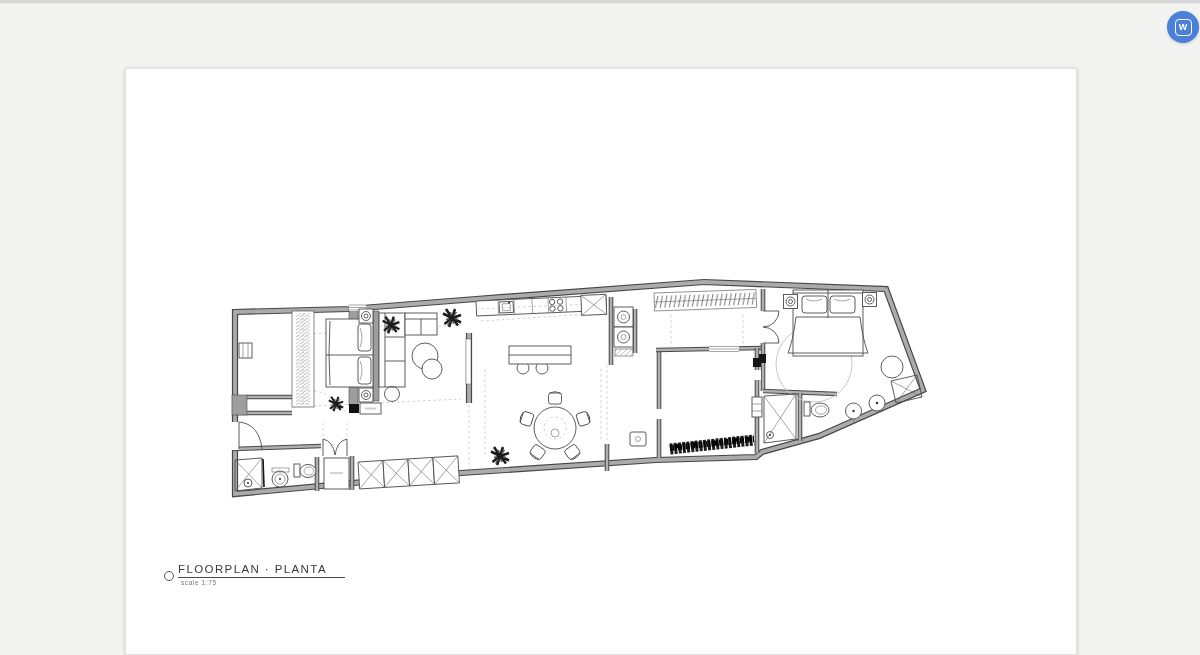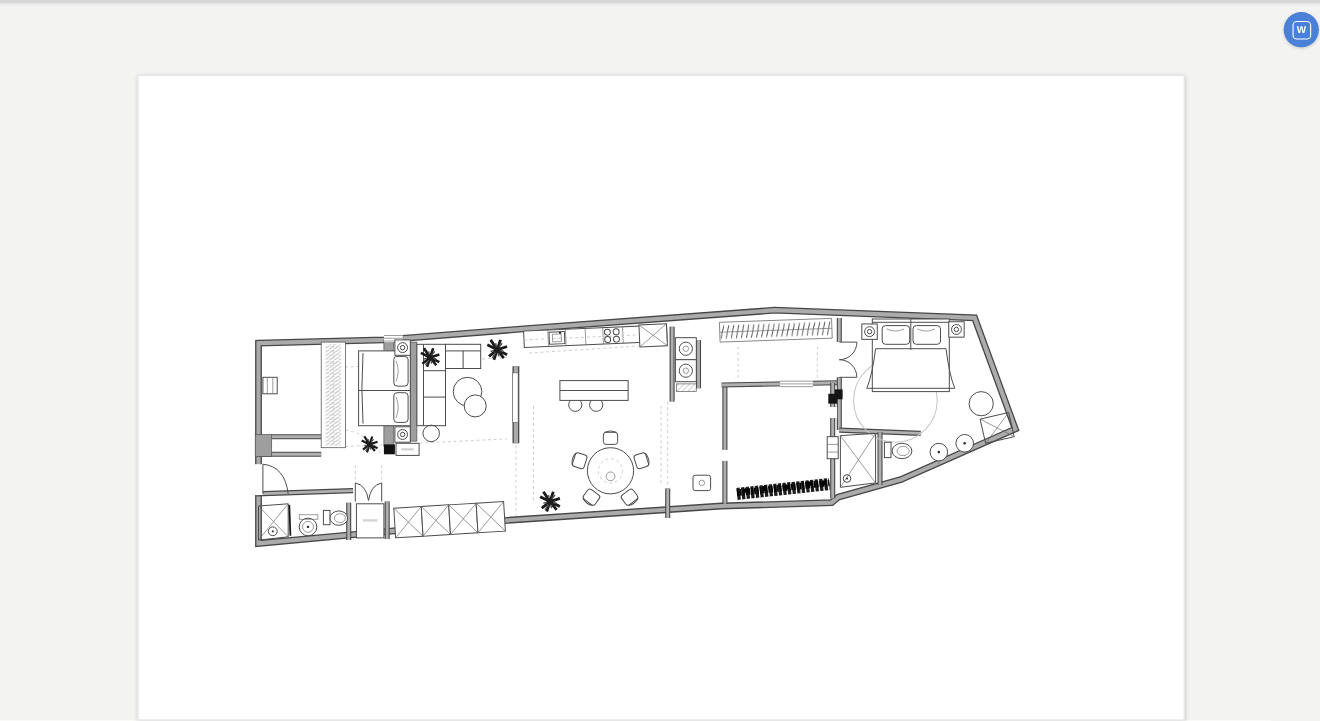--- a/index.html
+++ b/index.html
@@ -304,17 +304,24 @@
         <circle cx="630.5" cy="138" r="1.2" fill="#333"></circle>
       <path class="ft" d="M 630.5,146 L 630.5,149"></path>
       <circle cx="654" cy="130" r="8" class="f"></circle>
         <circle cx="654" cy="130" r="1.2" fill="#333"></circle>
       <path class="ft" d="M 654,138 L 654,141"></path>
       <path class="fn" d="M 668,108 L 694,102 L 699,124 L 673,130 Z"></path>
       <path class="ft" d="M 668,108 L 699,124 M 694,102 L 673,130"></path>
     </g>
   </svg>
 
+  <div class="titleblock">
+    <div class="tb-circle"></div>
+    <div class="tb-text">
+      <div class="tb-title">FLOORPLAN · PLANTA</div>
+      <div class="tb-scale">scale 1:75</div>
+    </div>
+  </div>
 </div>
 
 <div class="badge">
   <div class="wbox">W</div>
 </div>
 
 </body></html>

